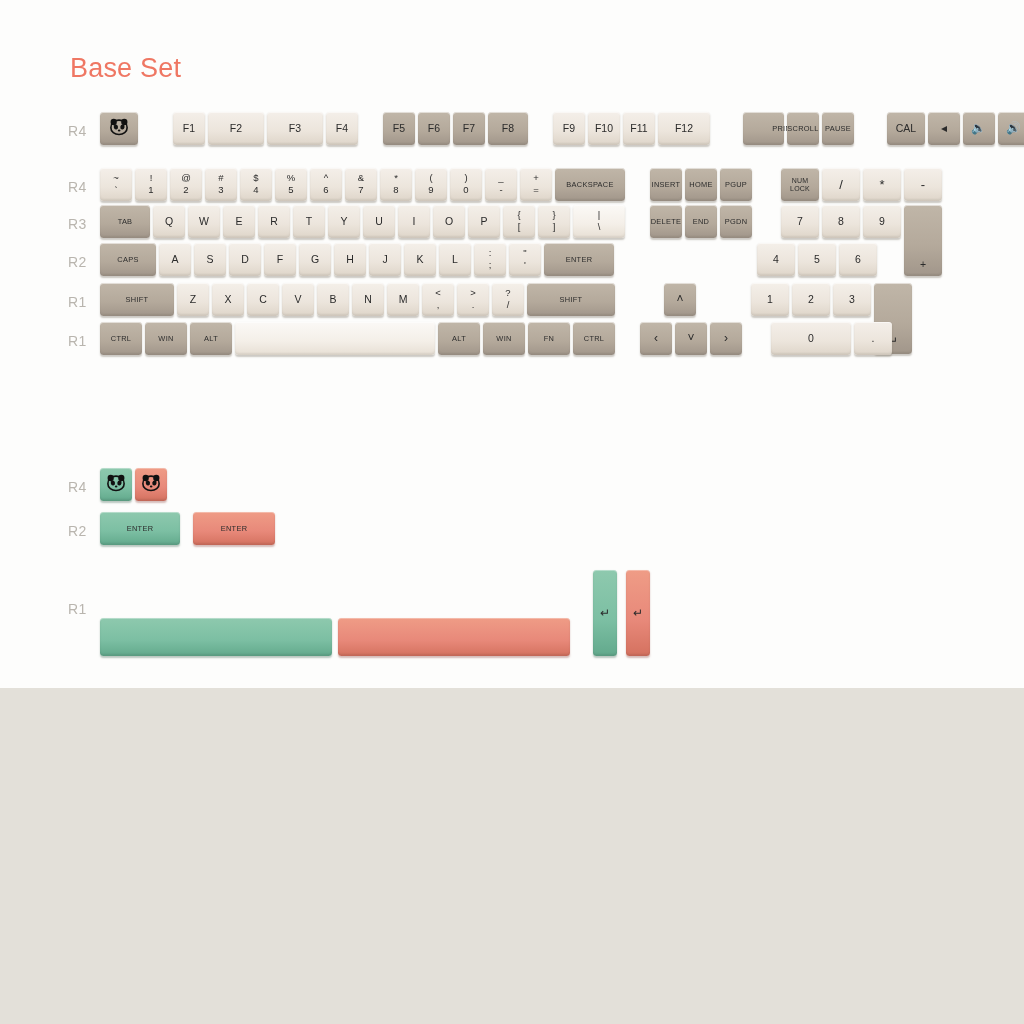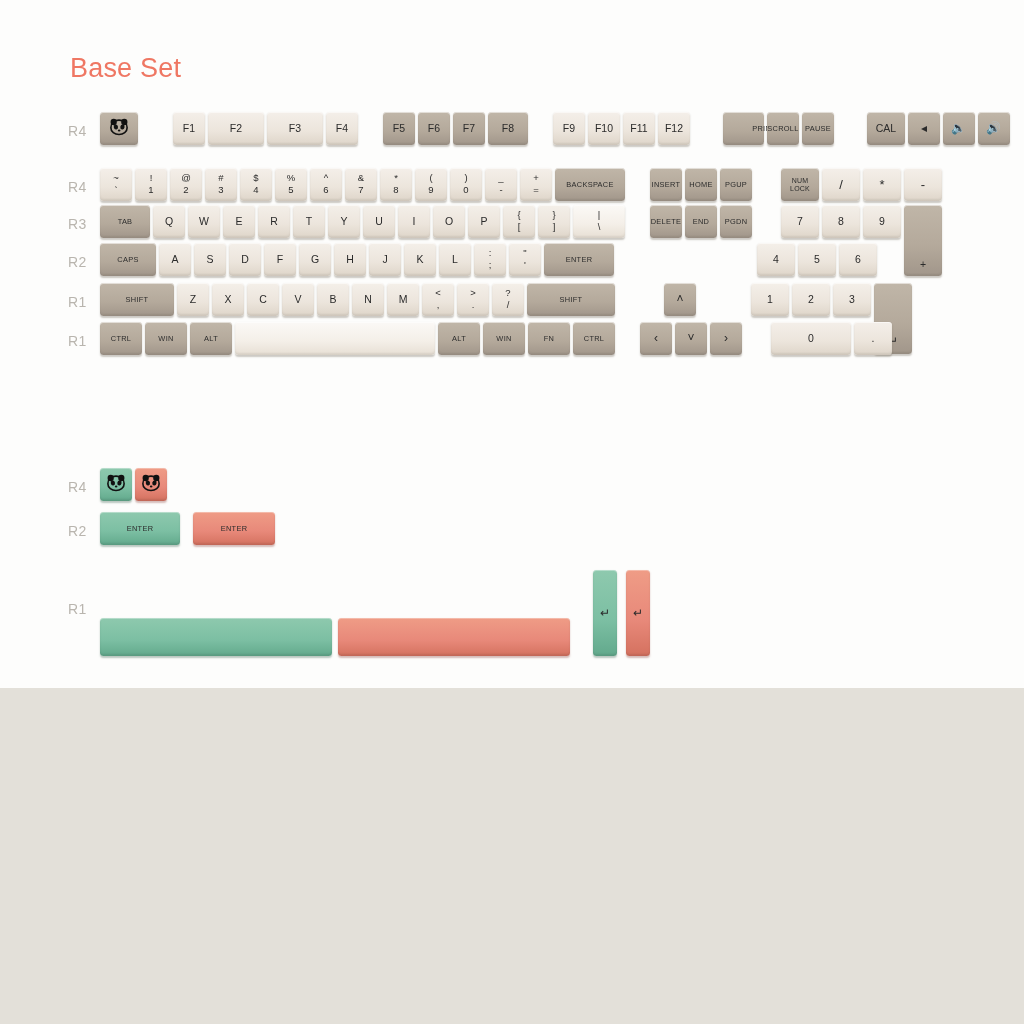--- a/index.html
+++ b/index.html
@@ -147,21 +147,21 @@
         <div class="gap" style="width: 22px;"></div>
         <div class="key light" style="width: 32px;">
           <span>F9</span>
         </div>
         <div class="key light" style="width: 32px;">
           <span>F10</span>
         </div>
         <div class="key light" style="width: 32px;">
           <span>F11</span>
         </div>
-        <div class="key light" style="width: 32px; align-items: center;">
+        <div class="key light" style="width: 52px; align-items: center;">
           <span>F12</span>
         </div>
         <div class="gap" style="width: 30px;"></div>
         <div class="key dark" style="width: 36px; padding-left: 41px;">
           <span class="tiny">PRINT</span>
         </div>
         <div class="key dark" style="width: 32px;">
           <span class="tiny">SCROLL</span>
         </div>
         <div class="key dark" style="width: 32px;">

